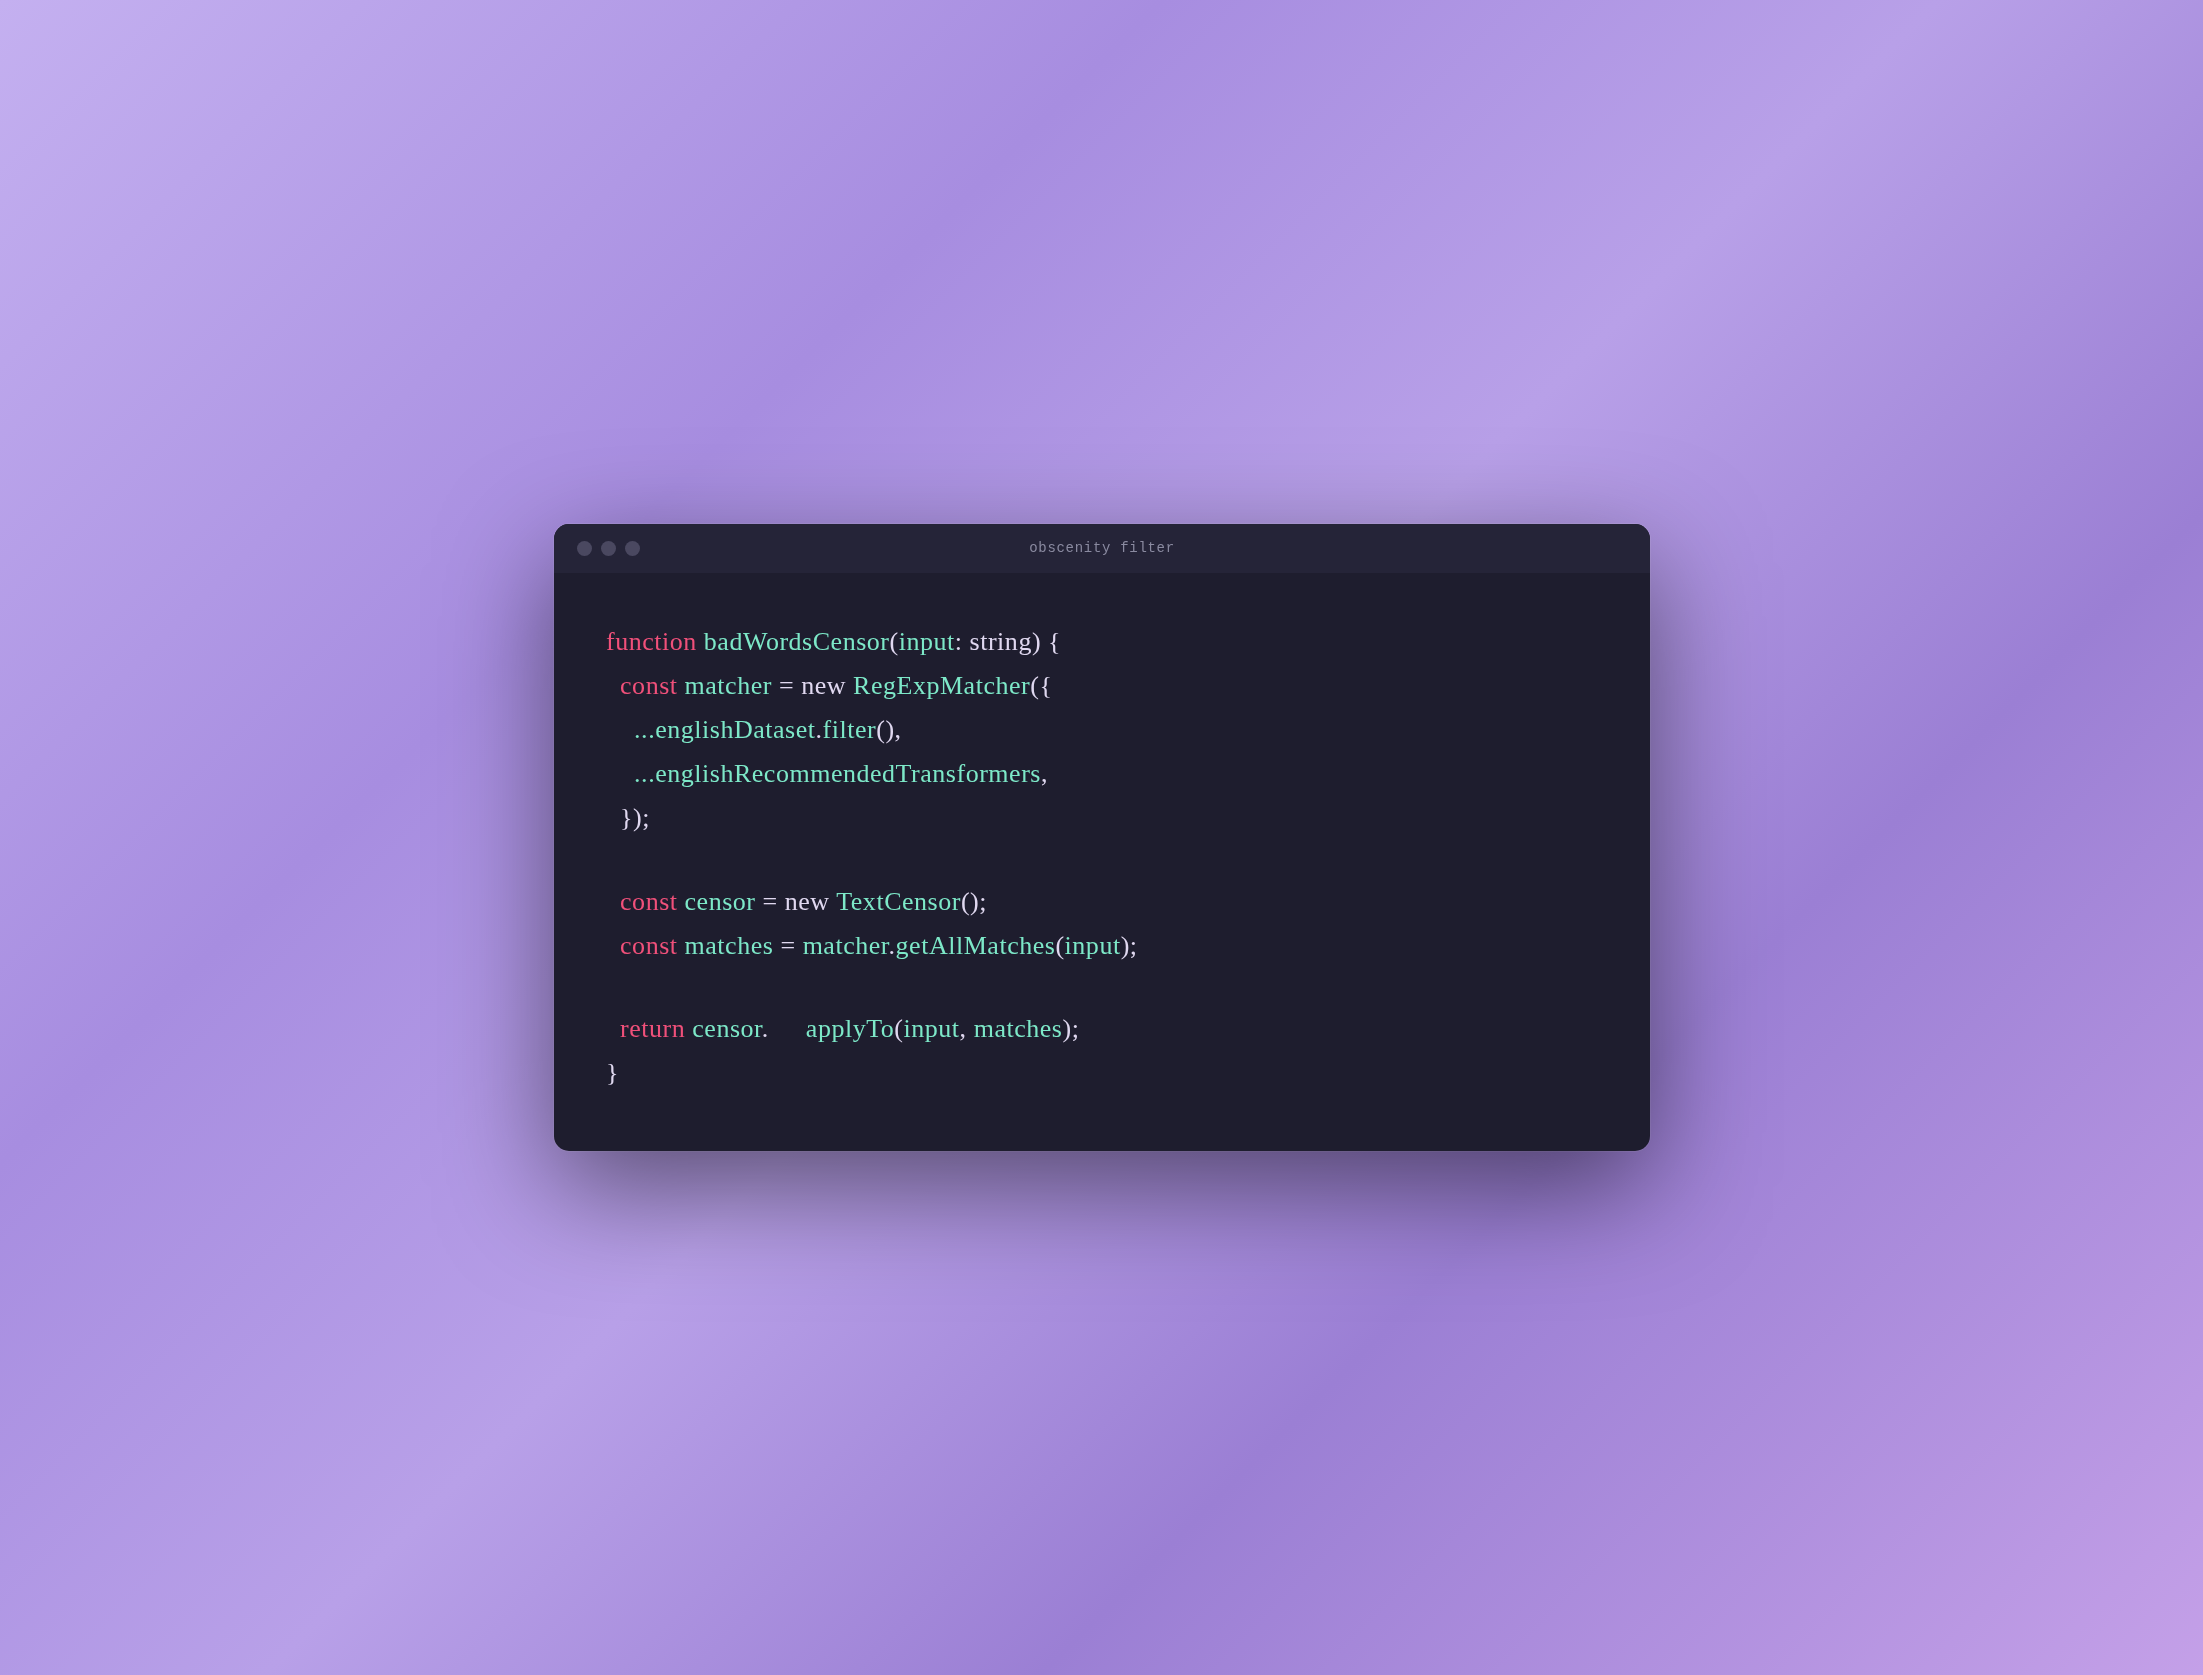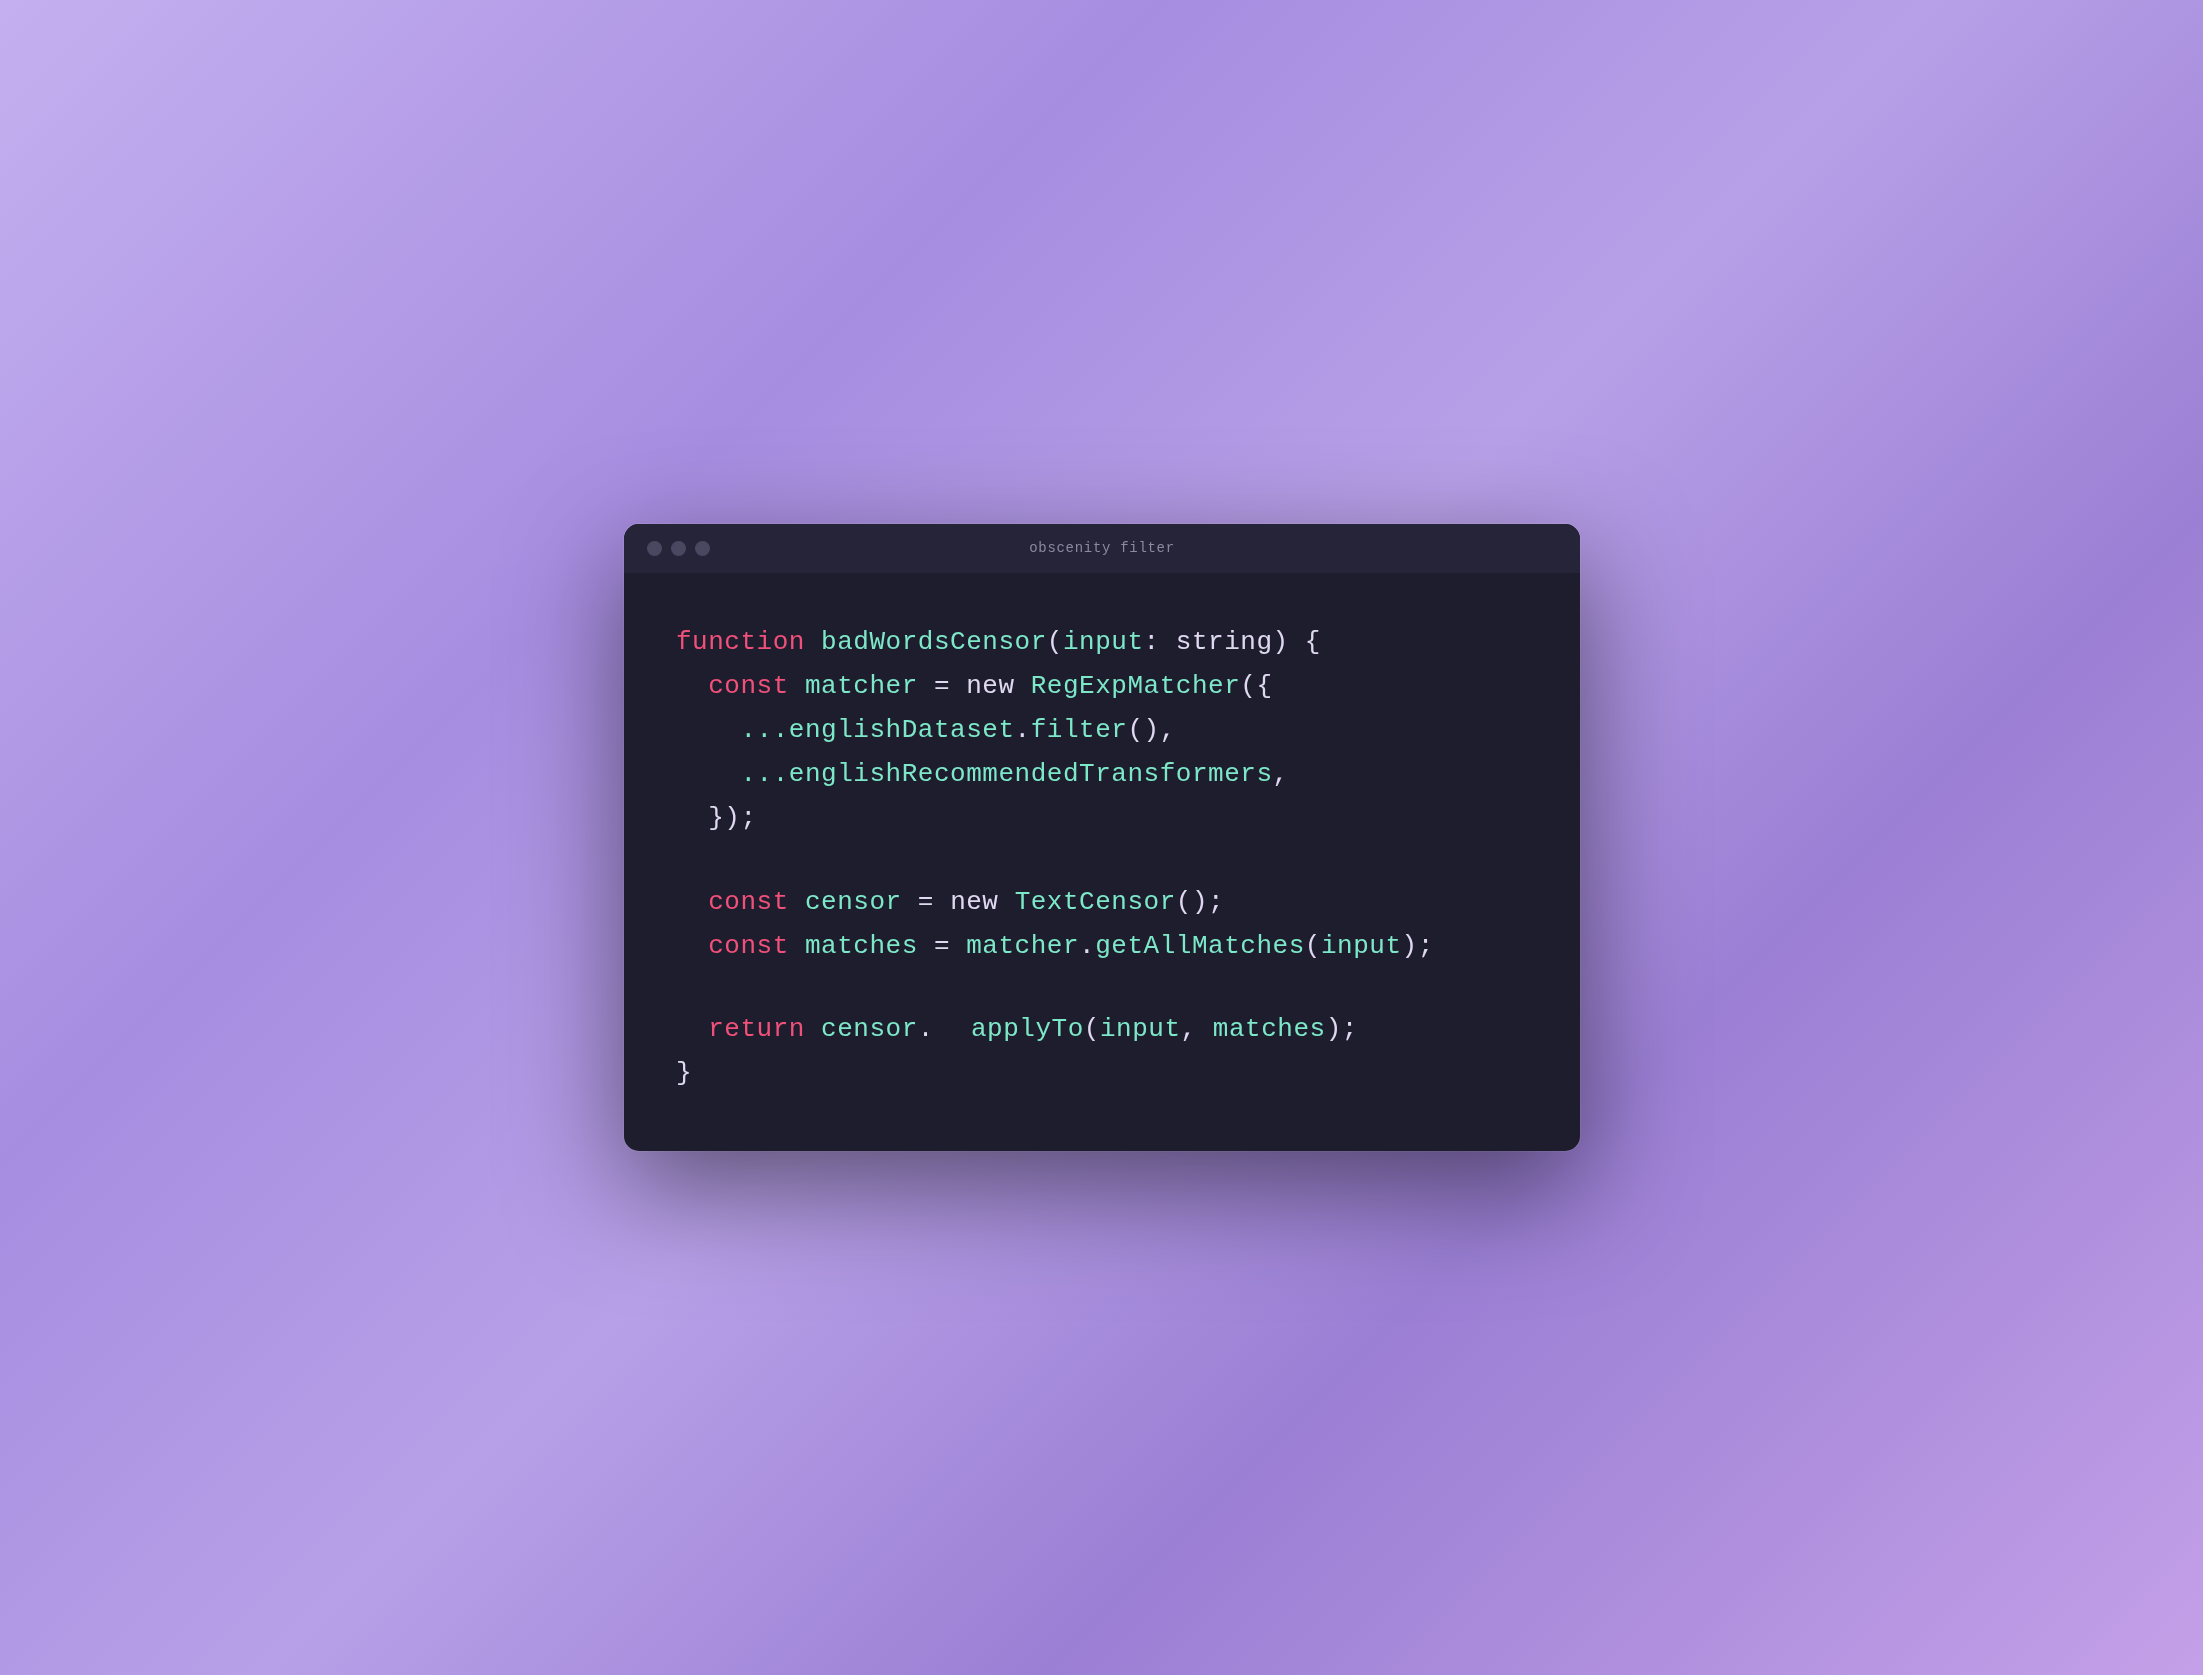--- a/index.html
+++ b/index.html
@@ -12,21 +12,21 @@
       width: 2204px;
       height: 1675px;
       background: linear-gradient(135deg, #c4b0f0 0%, #a78de0 30%, #b8a0e8 50%, #9b7fd4 70%, #c4a0e8 100%);
       display: flex;
       align-items: center;
       justify-content: center;
       font-family: 'Courier New', Courier, monospace;
     }
 
     .window {
-      width: 956px;
+      width: 1096px;
       background: #1e1d2e;
       border-radius: 15px;
       overflow: hidden;
       box-shadow: 0 37px 112px rgba(0, 0, 0, 0.5), 0 0 0 0.9px rgba(255,255,255,0.1);
     }
 
     .titlebar {
       background: #252438;
       padding: 17px 22.5px;
       display: flex;
@@ -59,21 +59,21 @@
 
     .code-area {
       padding: 47px 52px 56px 52px;
       line-height: 1.7;
     }
 
     .code-line {
       display: block;
       font-size: 26px;
       white-space: pre;
-      font-family: Liberation Mono, monospace;
+      font-family: Liberation Serif, serif;
       letter-spacing: 0.02em;
     }
 
     .blank-line {
       display: block;
       height: 39px;
     }
   </style>
 </head>
 <body>

